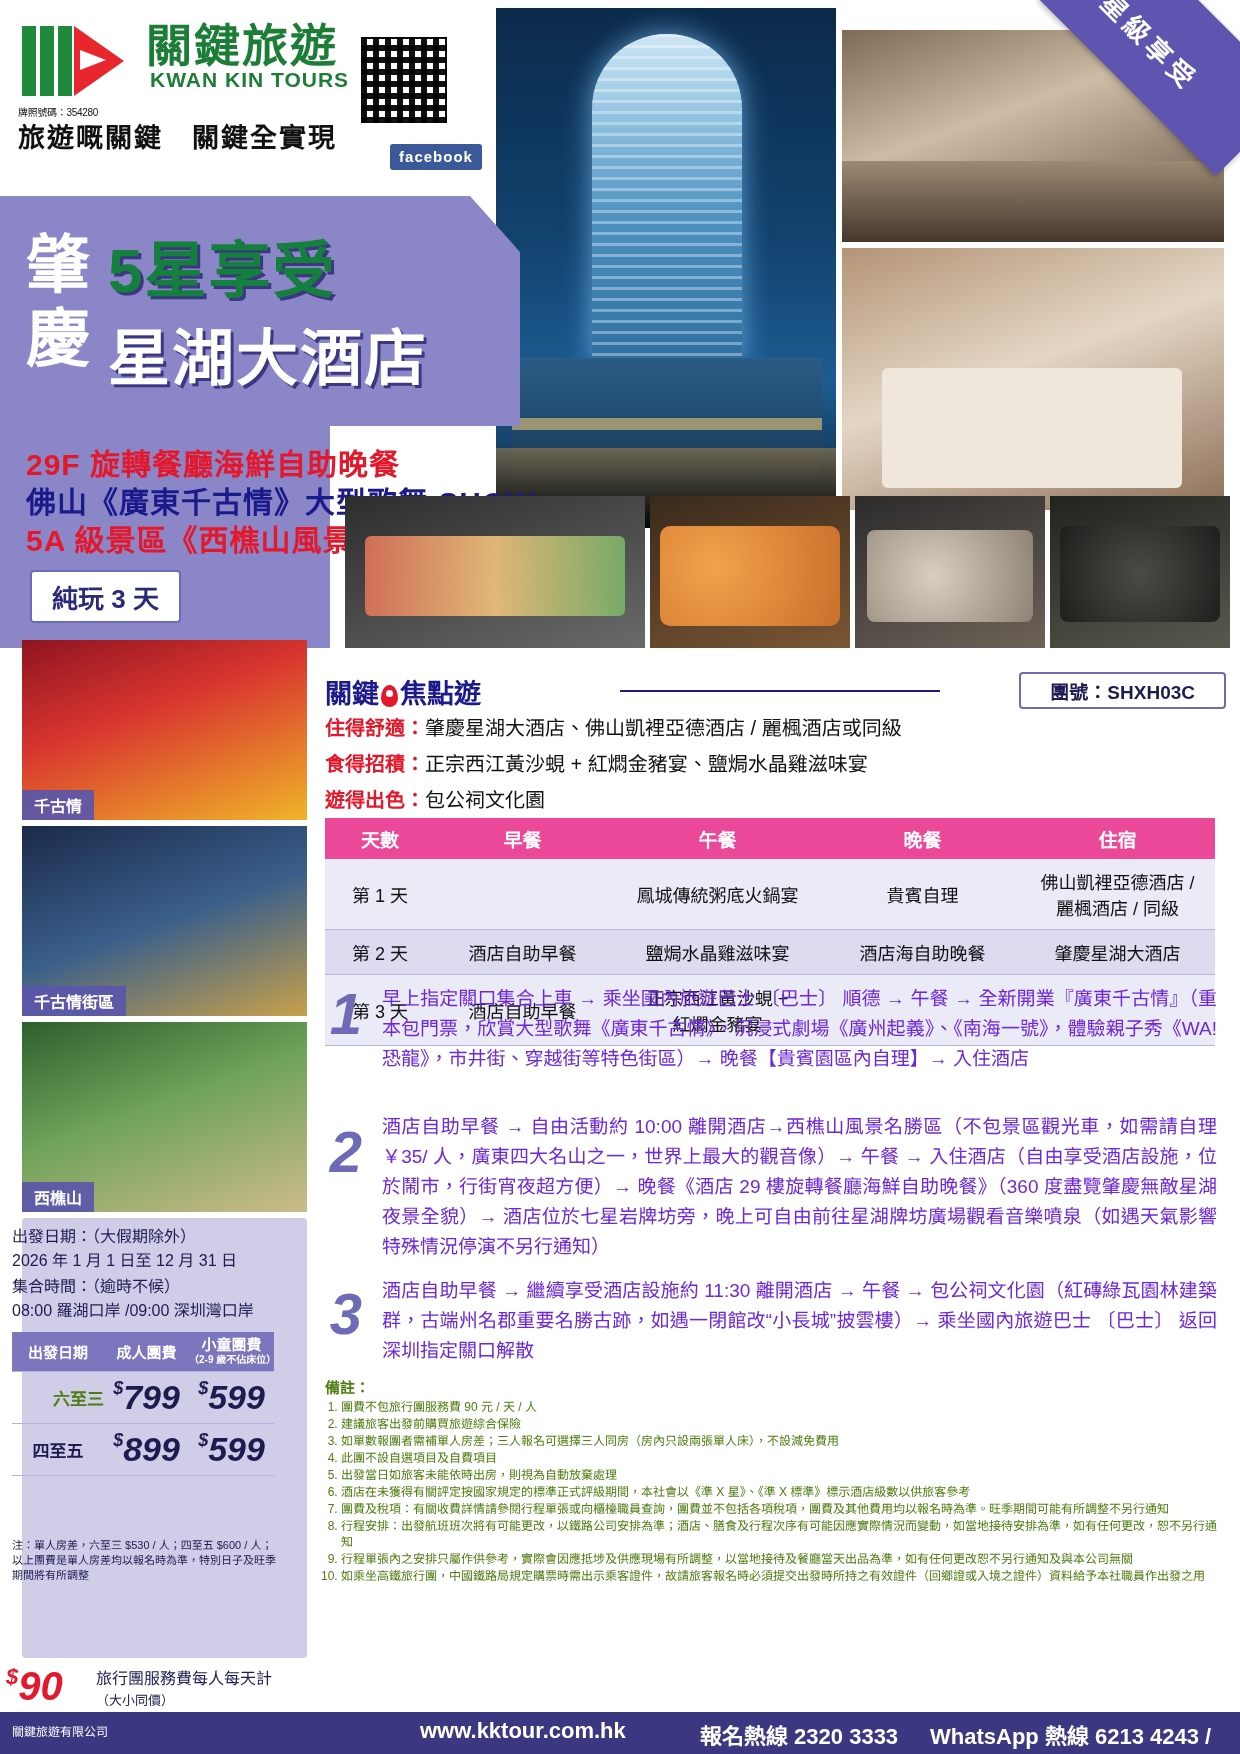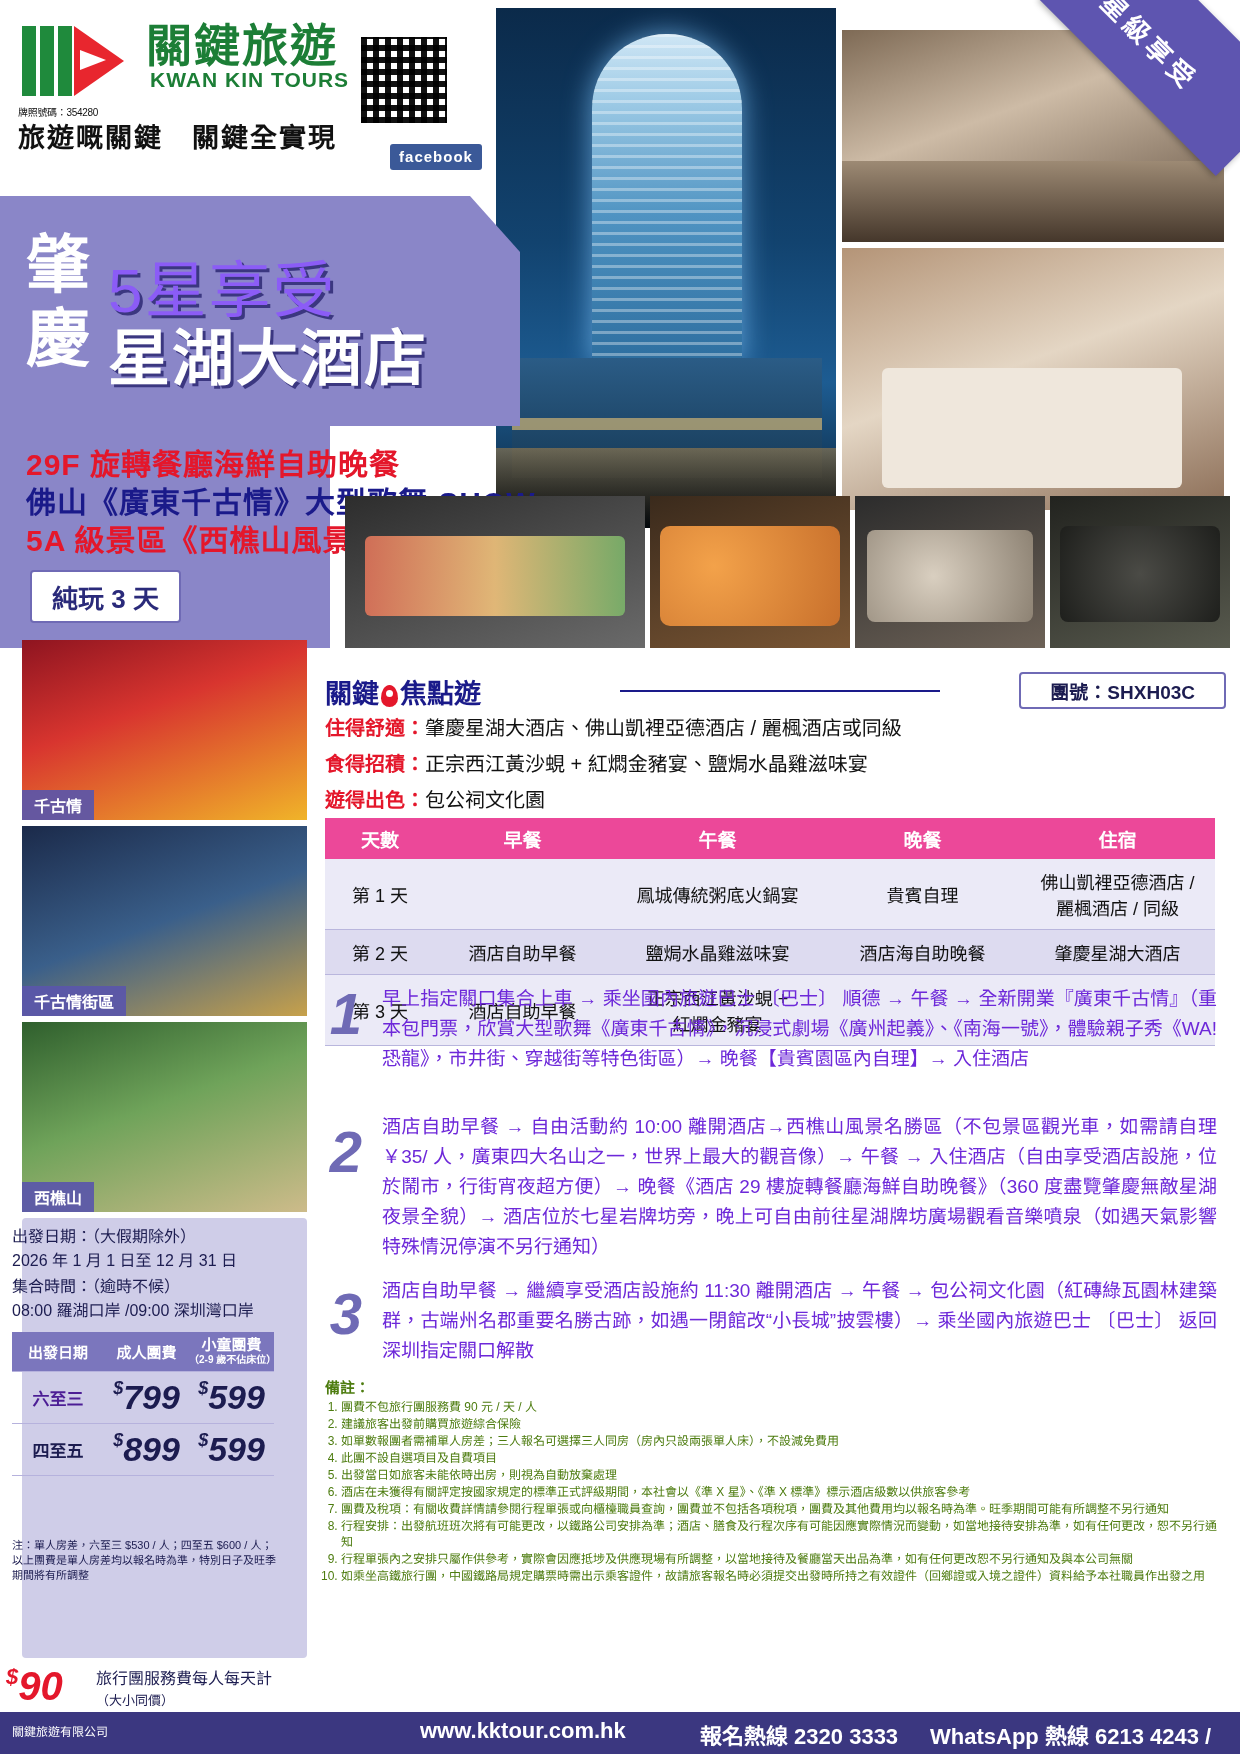--- a/index.html
+++ b/index.html
@@ -62,21 +62,21 @@
   .ribbon-wrap{position:absolute; right:0; top:0; width:240px; height:200px; overflow:hidden;}
   .ribbon-text{ position:absolute; right:14px; top:22px; transform:rotate(45deg);
      color:#fff; font-size:26px; font-weight:bold; letter-spacing:5px; width:150px; text-align:center;}
 
   
   .band { position:absolute; left:0; top:196px; width:520px; height:230px; background:#8a86c8;
      clip-path:polygon(0 0, 470px 0, 520px 56px, 520px 230px, 0 230px); }
   .band2 { position:absolute; left:0; top:418px; width:330px; height:230px; background:#8a86c8; }
   .t-zhao { position:absolute; left:26px; top:232px; color:#fff; font-size:64px; font-weight:bold; line-height:66px;}
   .t-hing { position:absolute; left:26px; top:306px; color:#fff; font-size:64px; font-weight:bold; line-height:66px;}
-  .t-5star{ position:absolute; left:108px; top:240px; color:#8b5cf6; font-size:62px; font-weight:normal; letter-spacing:2px;
+  .t-5star{ position:absolute; left:108px; top:220px; color:#15803d; font-size:62px; font-weight:bold; letter-spacing:2px;
      text-shadow:3px 3px 0 #3b3780;}
   .t-hotel{ position:absolute; left:108px; top:308px; color:#ffffff; font-size:62px; font-weight:bold; letter-spacing:2px;
      text-shadow:3px 3px 0 #3b3780;}
 
   .sub1 { position:absolute; left:26px; top:440px; color:#e4172b; font-size:30px; font-weight:bold; letter-spacing:1px;}
   .sub2 { position:absolute; left:26px; top:478px; color:#1a1a8a; font-size:30px; font-weight:bold; letter-spacing:1px;}
   .sub3 { position:absolute; left:26px; top:516px; color:#e4172b; font-size:30px; font-weight:bold; letter-spacing:1px;}
   .days-chip { position:absolute; left:30px; top:570px; padding:6px 20px; background:#fff; border:2px solid #6f6ab5;
      color:#2a2a7a; font-size:26px; font-weight:bold; border-radius:4px;}
 
@@ -223,21 +223,21 @@
   <div class="ptable">
     <div class="price-row pth" style="height:40px;">
       <div class="pcell" style="width:92px;">出發日期</div>
       <div class="pcell" style="width:85px;">成人團費</div>
       <div class="pcell" style="width:85px; line-height:13px;">
         <span>小童團費</span><br>
         <span style="font-size:10px;">（2-9 歲不佔床位）</span>
       </div>
     </div>
     <div class="price-row" style="height:52px;">
-      <div class="pcell" style="width:92px; font-size:17px; color:#4c1d95; font-weight:bold;">六至三</div>
+      <div class="pcell" style="width:92px; font-size:17px; color:#4d7c0f; font-weight:bold;text-align:right;">六至三</div>
       <div class="pcell" style="width:85px;"><span class="pnum"><span class="pdollar">$</span><span>799</span></span></div>
       <div class="pcell" style="width:85px;"><span class="pnum"><span class="pdollar">$</span><span>599</span></span></div>
     </div>
     <div class="price-row" style="height:52px;">
       <div class="pcell" style="width:92px; font-size:17px; color:#1c1c50; font-weight:bold;">四至五</div>
       <div class="pcell" style="width:85px;"><span class="pnum"><span class="pdollar">$</span><span>899</span></span></div>
       <div class="pcell" style="width:85px;"><span class="pnum"><span class="pdollar">$</span><span>599</span></span></div>
     </div>
   </div>
 

